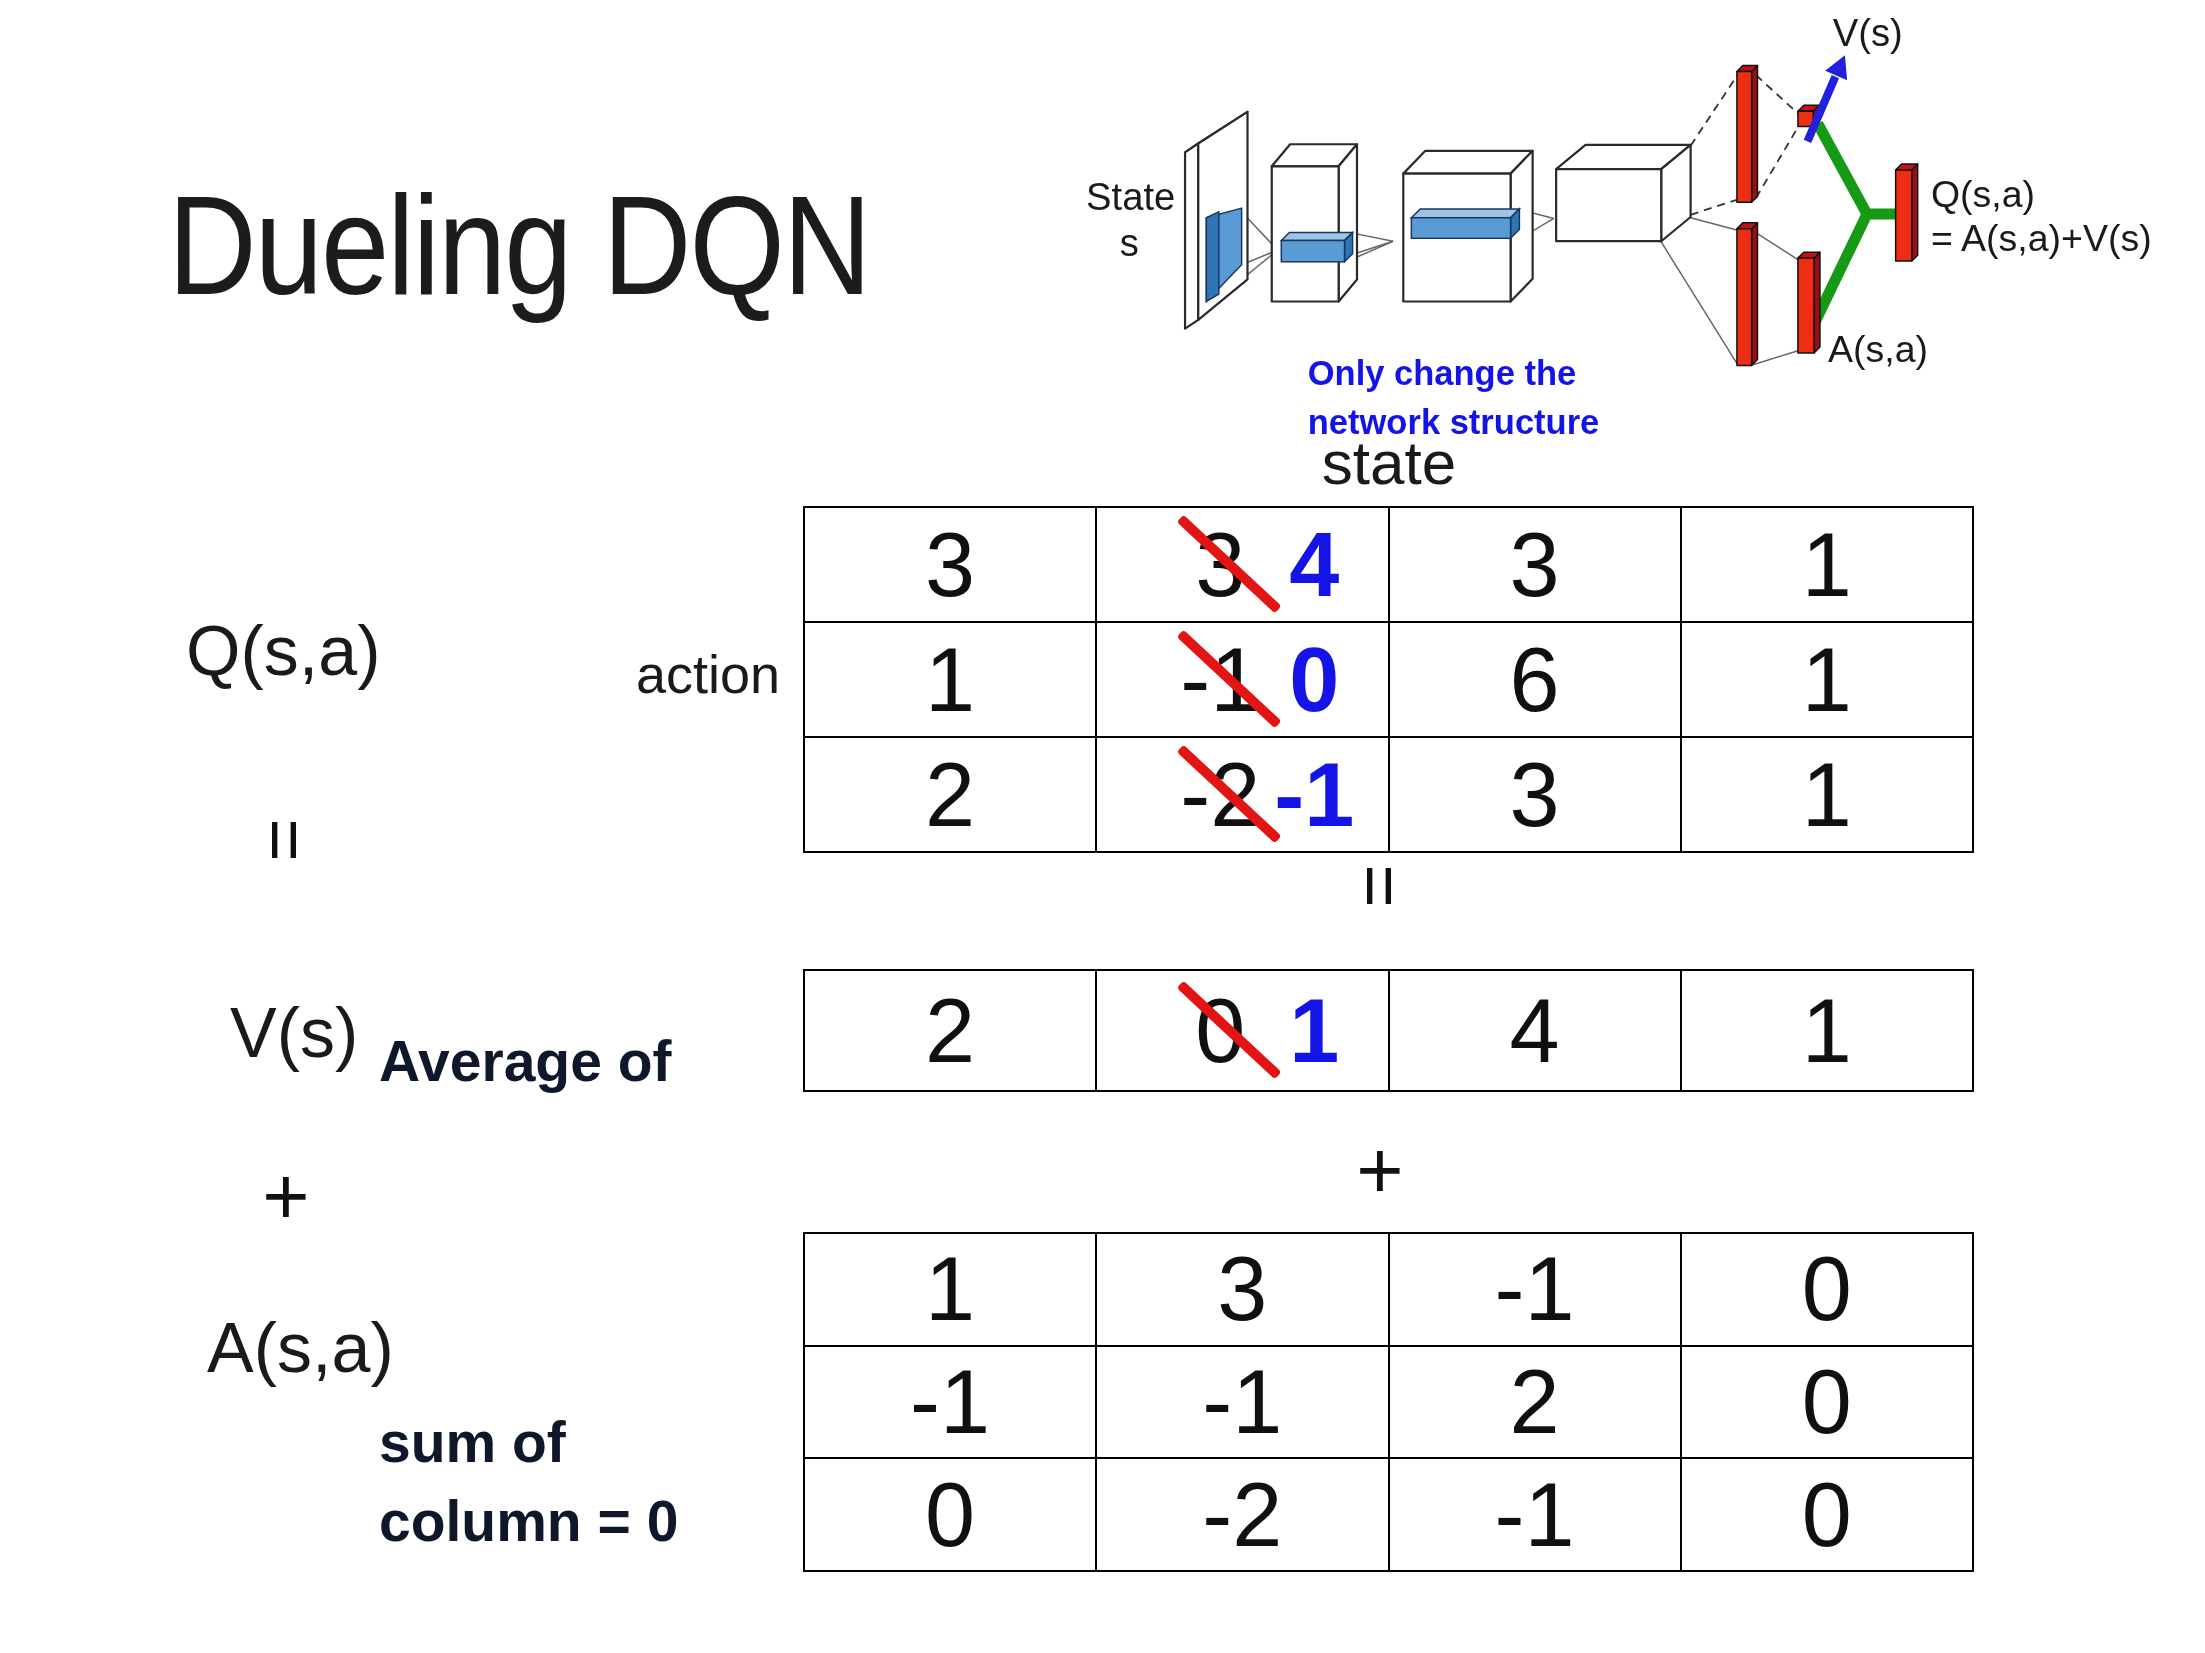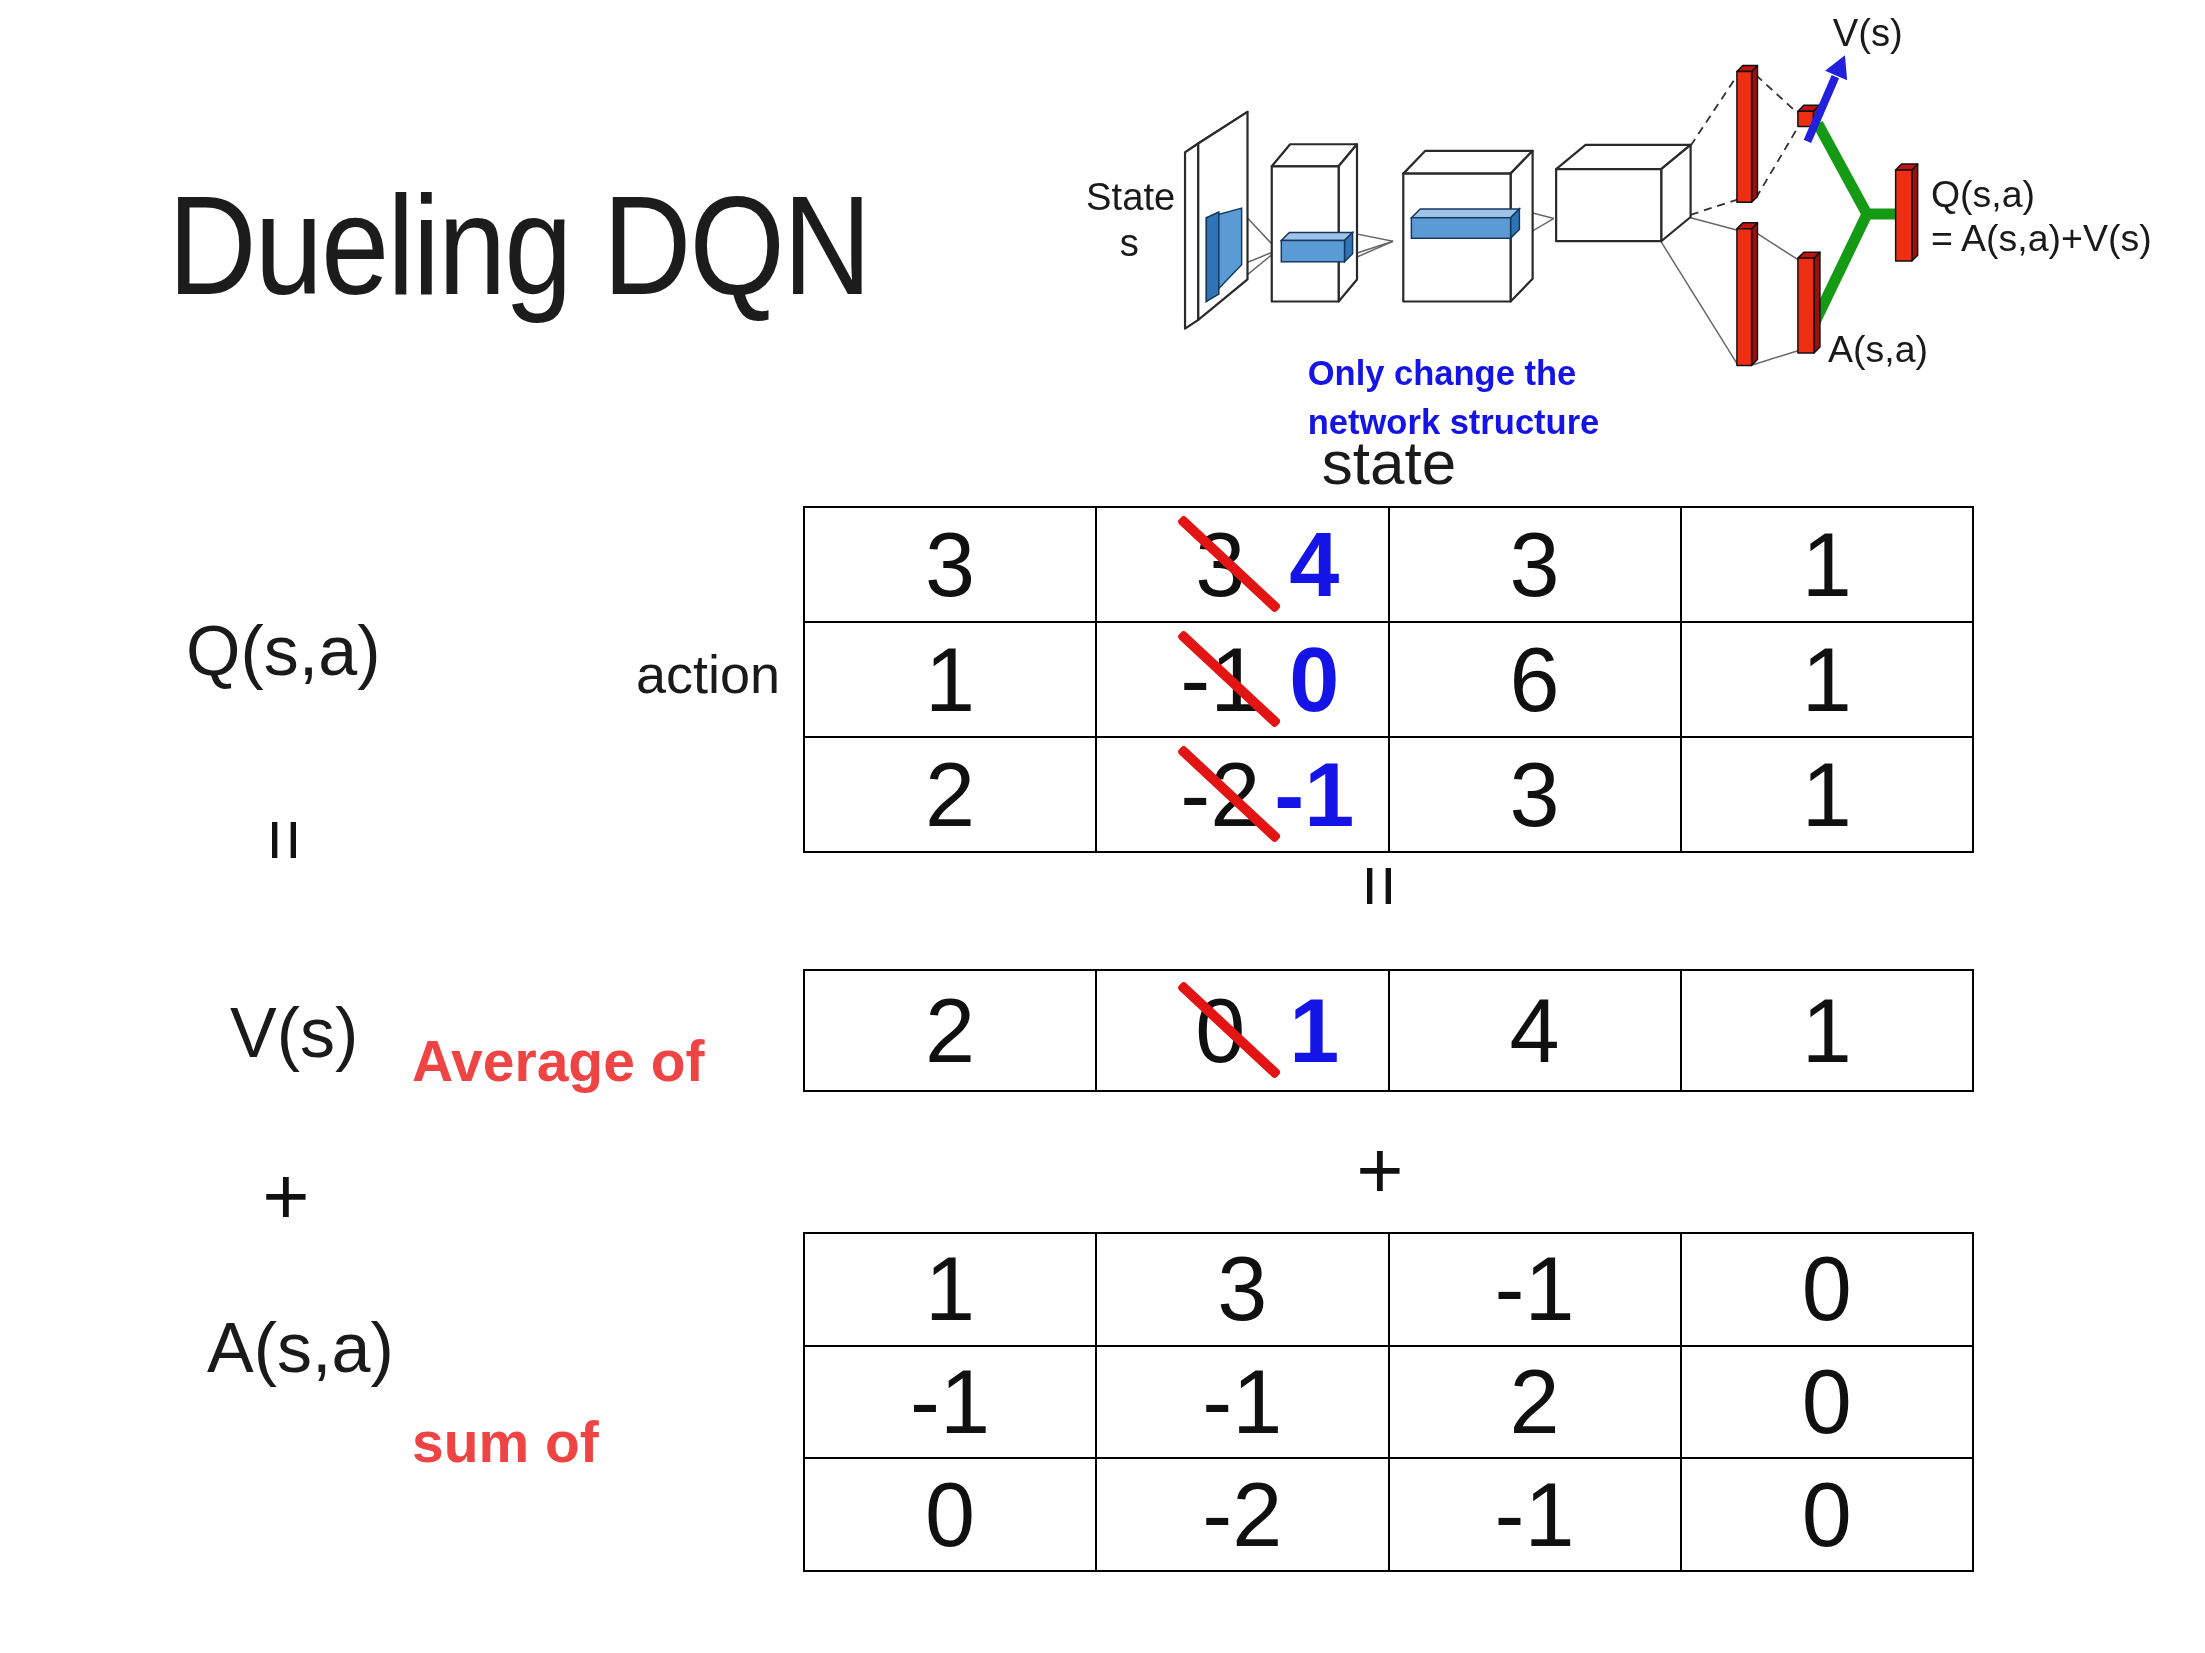--- a/index.html
+++ b/index.html
@@ -17,21 +17,21 @@
   .action-label{left:559px;top:647px;width:221px;text-align:right;font-size:54px;}
   .q-label{left:186px;top:616px;font-size:70px;}
   .v-label{left:230px;top:998px;font-size:70px;}
   .a-label{left:207px;top:1313px;font-size:70px;}
   .op{position:absolute;transform:translate(-50%,-50%);font-size:81px;line-height:1;color:#111;}
   .op.rot{transform:translate(-50%,-50%) rotate(90deg);font-size:74px;}
   .eq-left{left:285px;top:840px;}
   .plus-left{left:286px;top:1196px;}
   .eq-mid{left:1380px;top:886px;}
   .plus-mid{left:1380px;top:1170px;}
-  .note{position:absolute;left:379px;color:#ef4444;font-size:57px;line-height:83px;font-weight:600;margin-left:33px;}
+  .note{position:absolute;left:379px;color:#0f172a;font-size:57px;line-height:83px;font-weight:600;}
   .note.avg{top:1020px;}
   .note.sum{top:1403px;line-height:79px;}
 
   
   .tbl{position:absolute;border:2.9px solid #000;background:#fff;display:flex;flex-direction:column;box-sizing:border-box;}
   .q-tbl{left:803px;top:506px;width:1171px;height:347px;}
   .v-tbl{left:803px;top:969px;width:1171px;height:123px;}
   .a-tbl{left:803px;top:1232px;width:1171px;height:340px;}
   .trow{flex:1;display:flex;border-bottom:2.9px solid #000;min-height:0;}
   .trow:last-child{border-bottom:none;}
@@ -177,20 +177,21 @@
   <div class="lbl a-label">A(s,a)</div>
 
   <div class="op rot eq-mid">=</div>
   <div class="op plus-mid">+</div>
 
   <div class="note avg">
     <div>Average of</div>
   </div>
   <div class="note sum">
     <div>sum of</div>
+    <div>column = 0</div>
   </div>
 
   <div class="tbl q-tbl">
     <div class="trow">
       <div class="cell">
           <span class="num">3</span>
         </div>
       <div class="cell">
         <span class="num old">3</span>
         <span class="num new">4</span>

